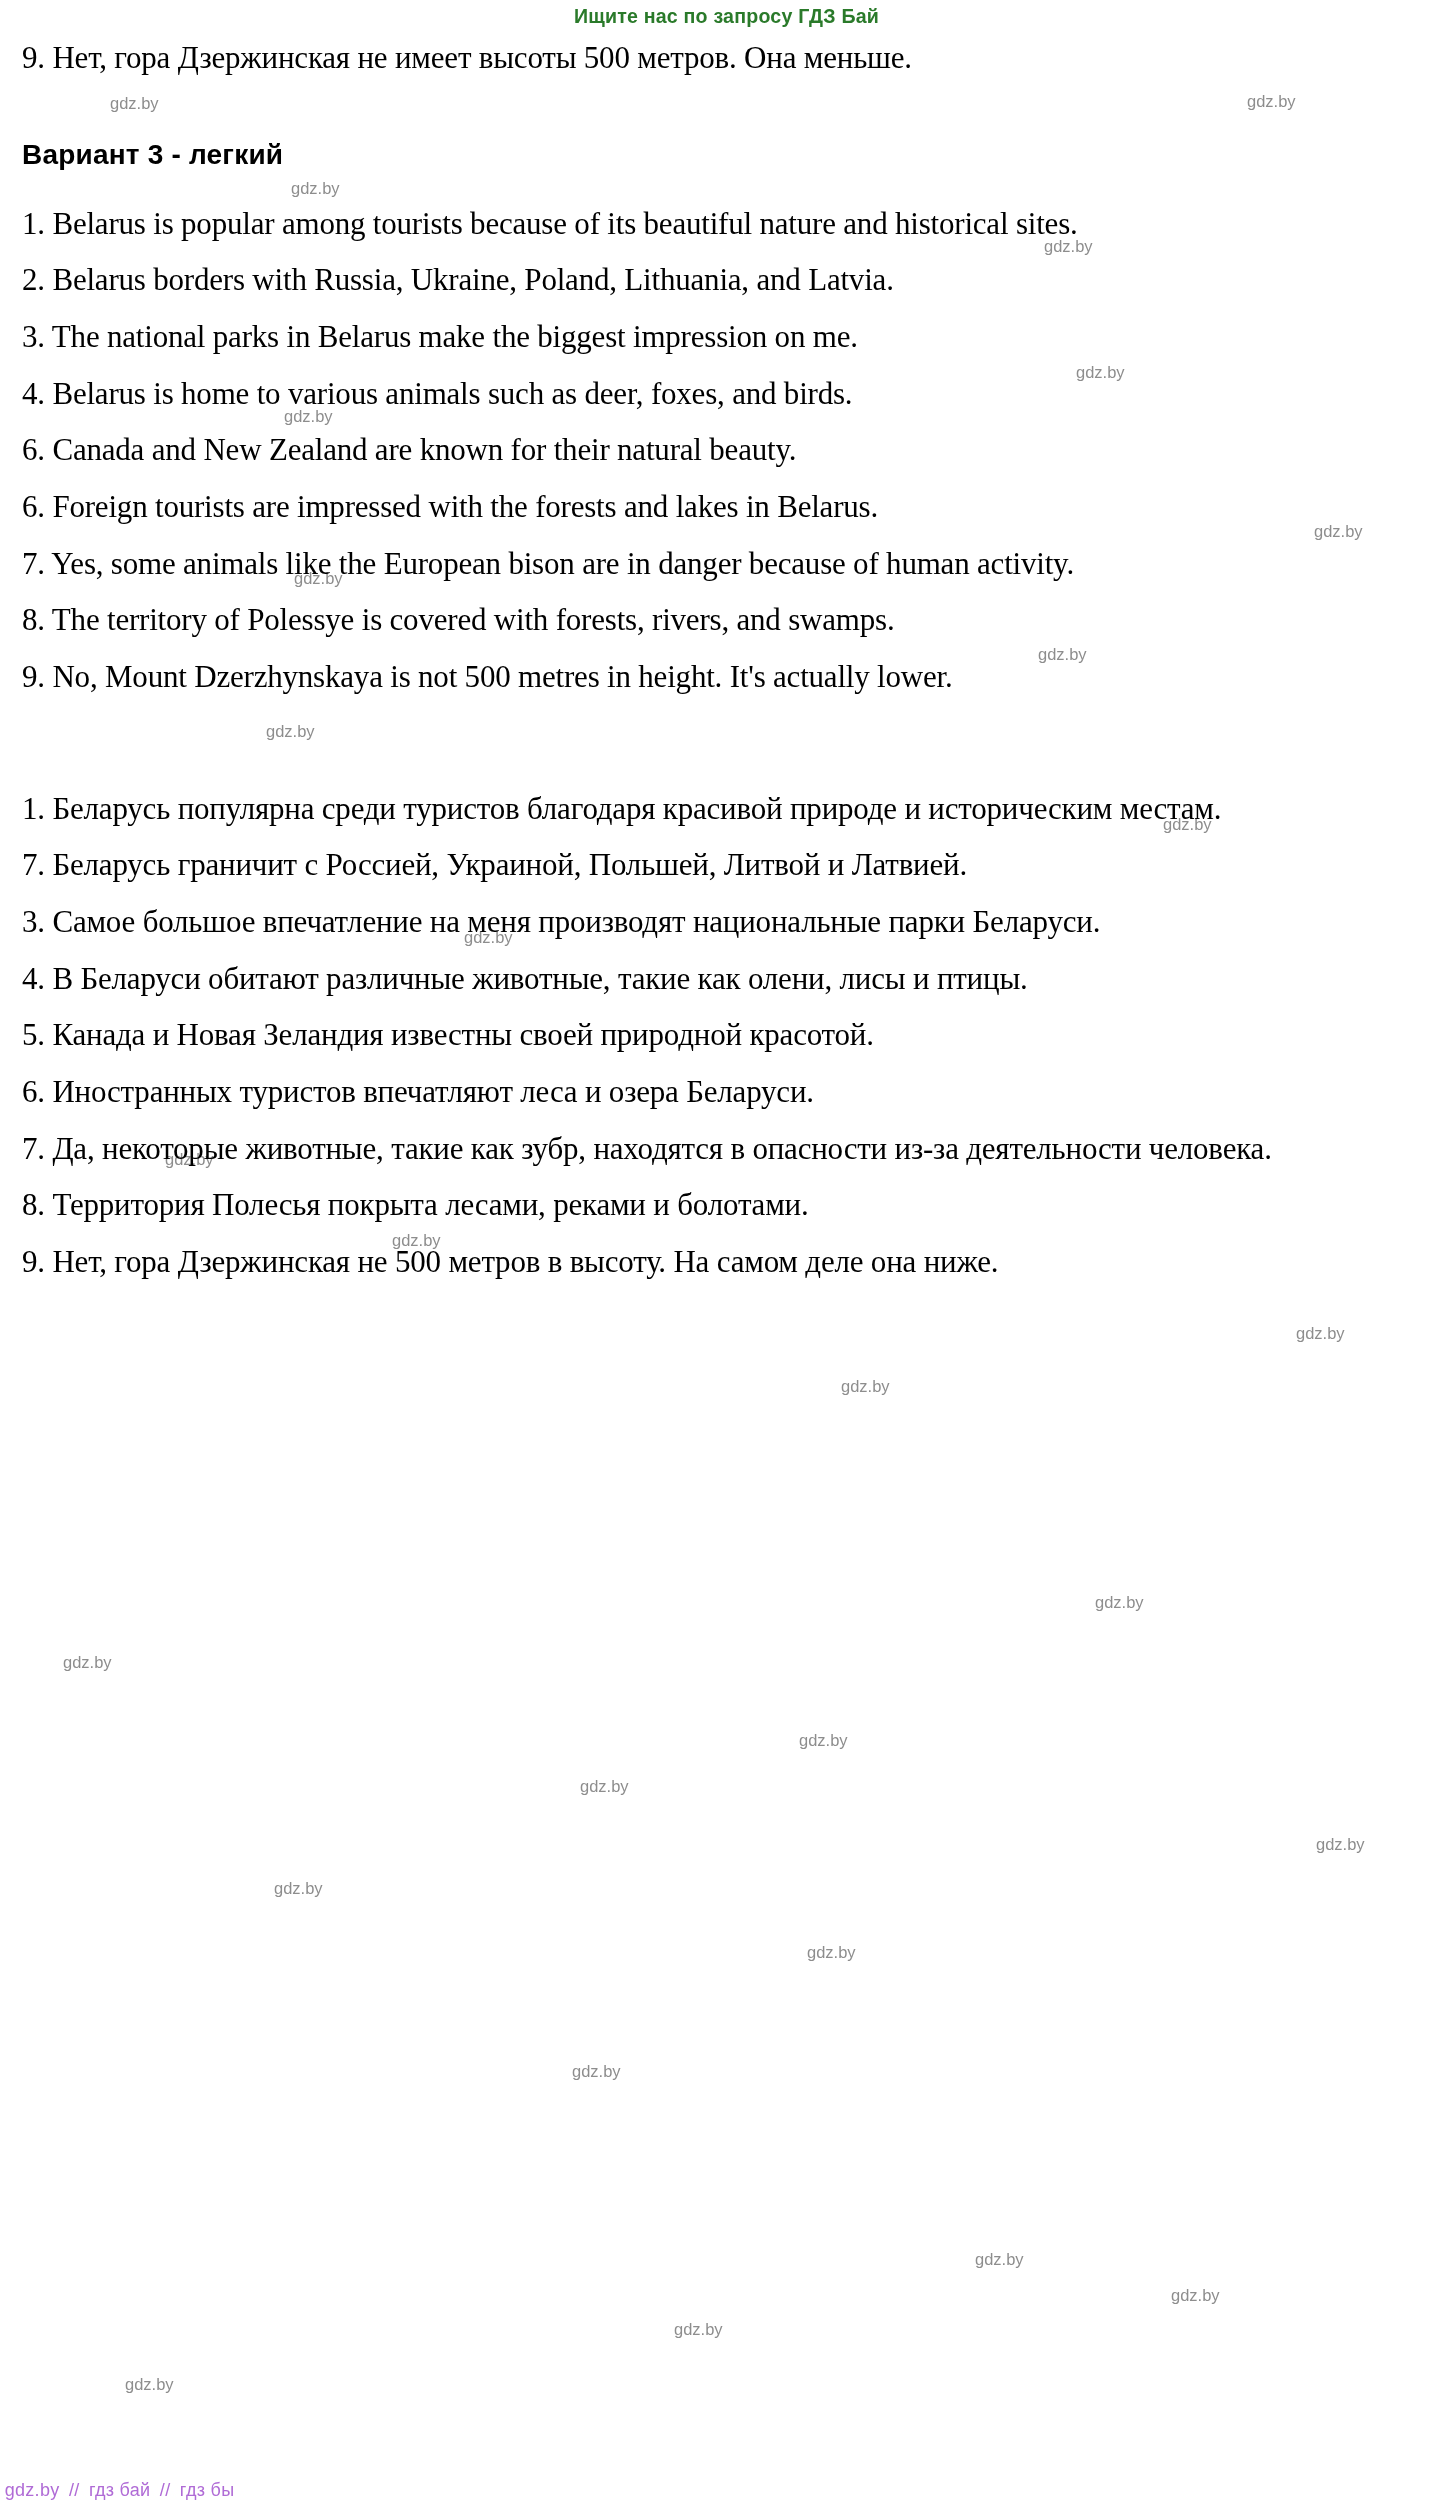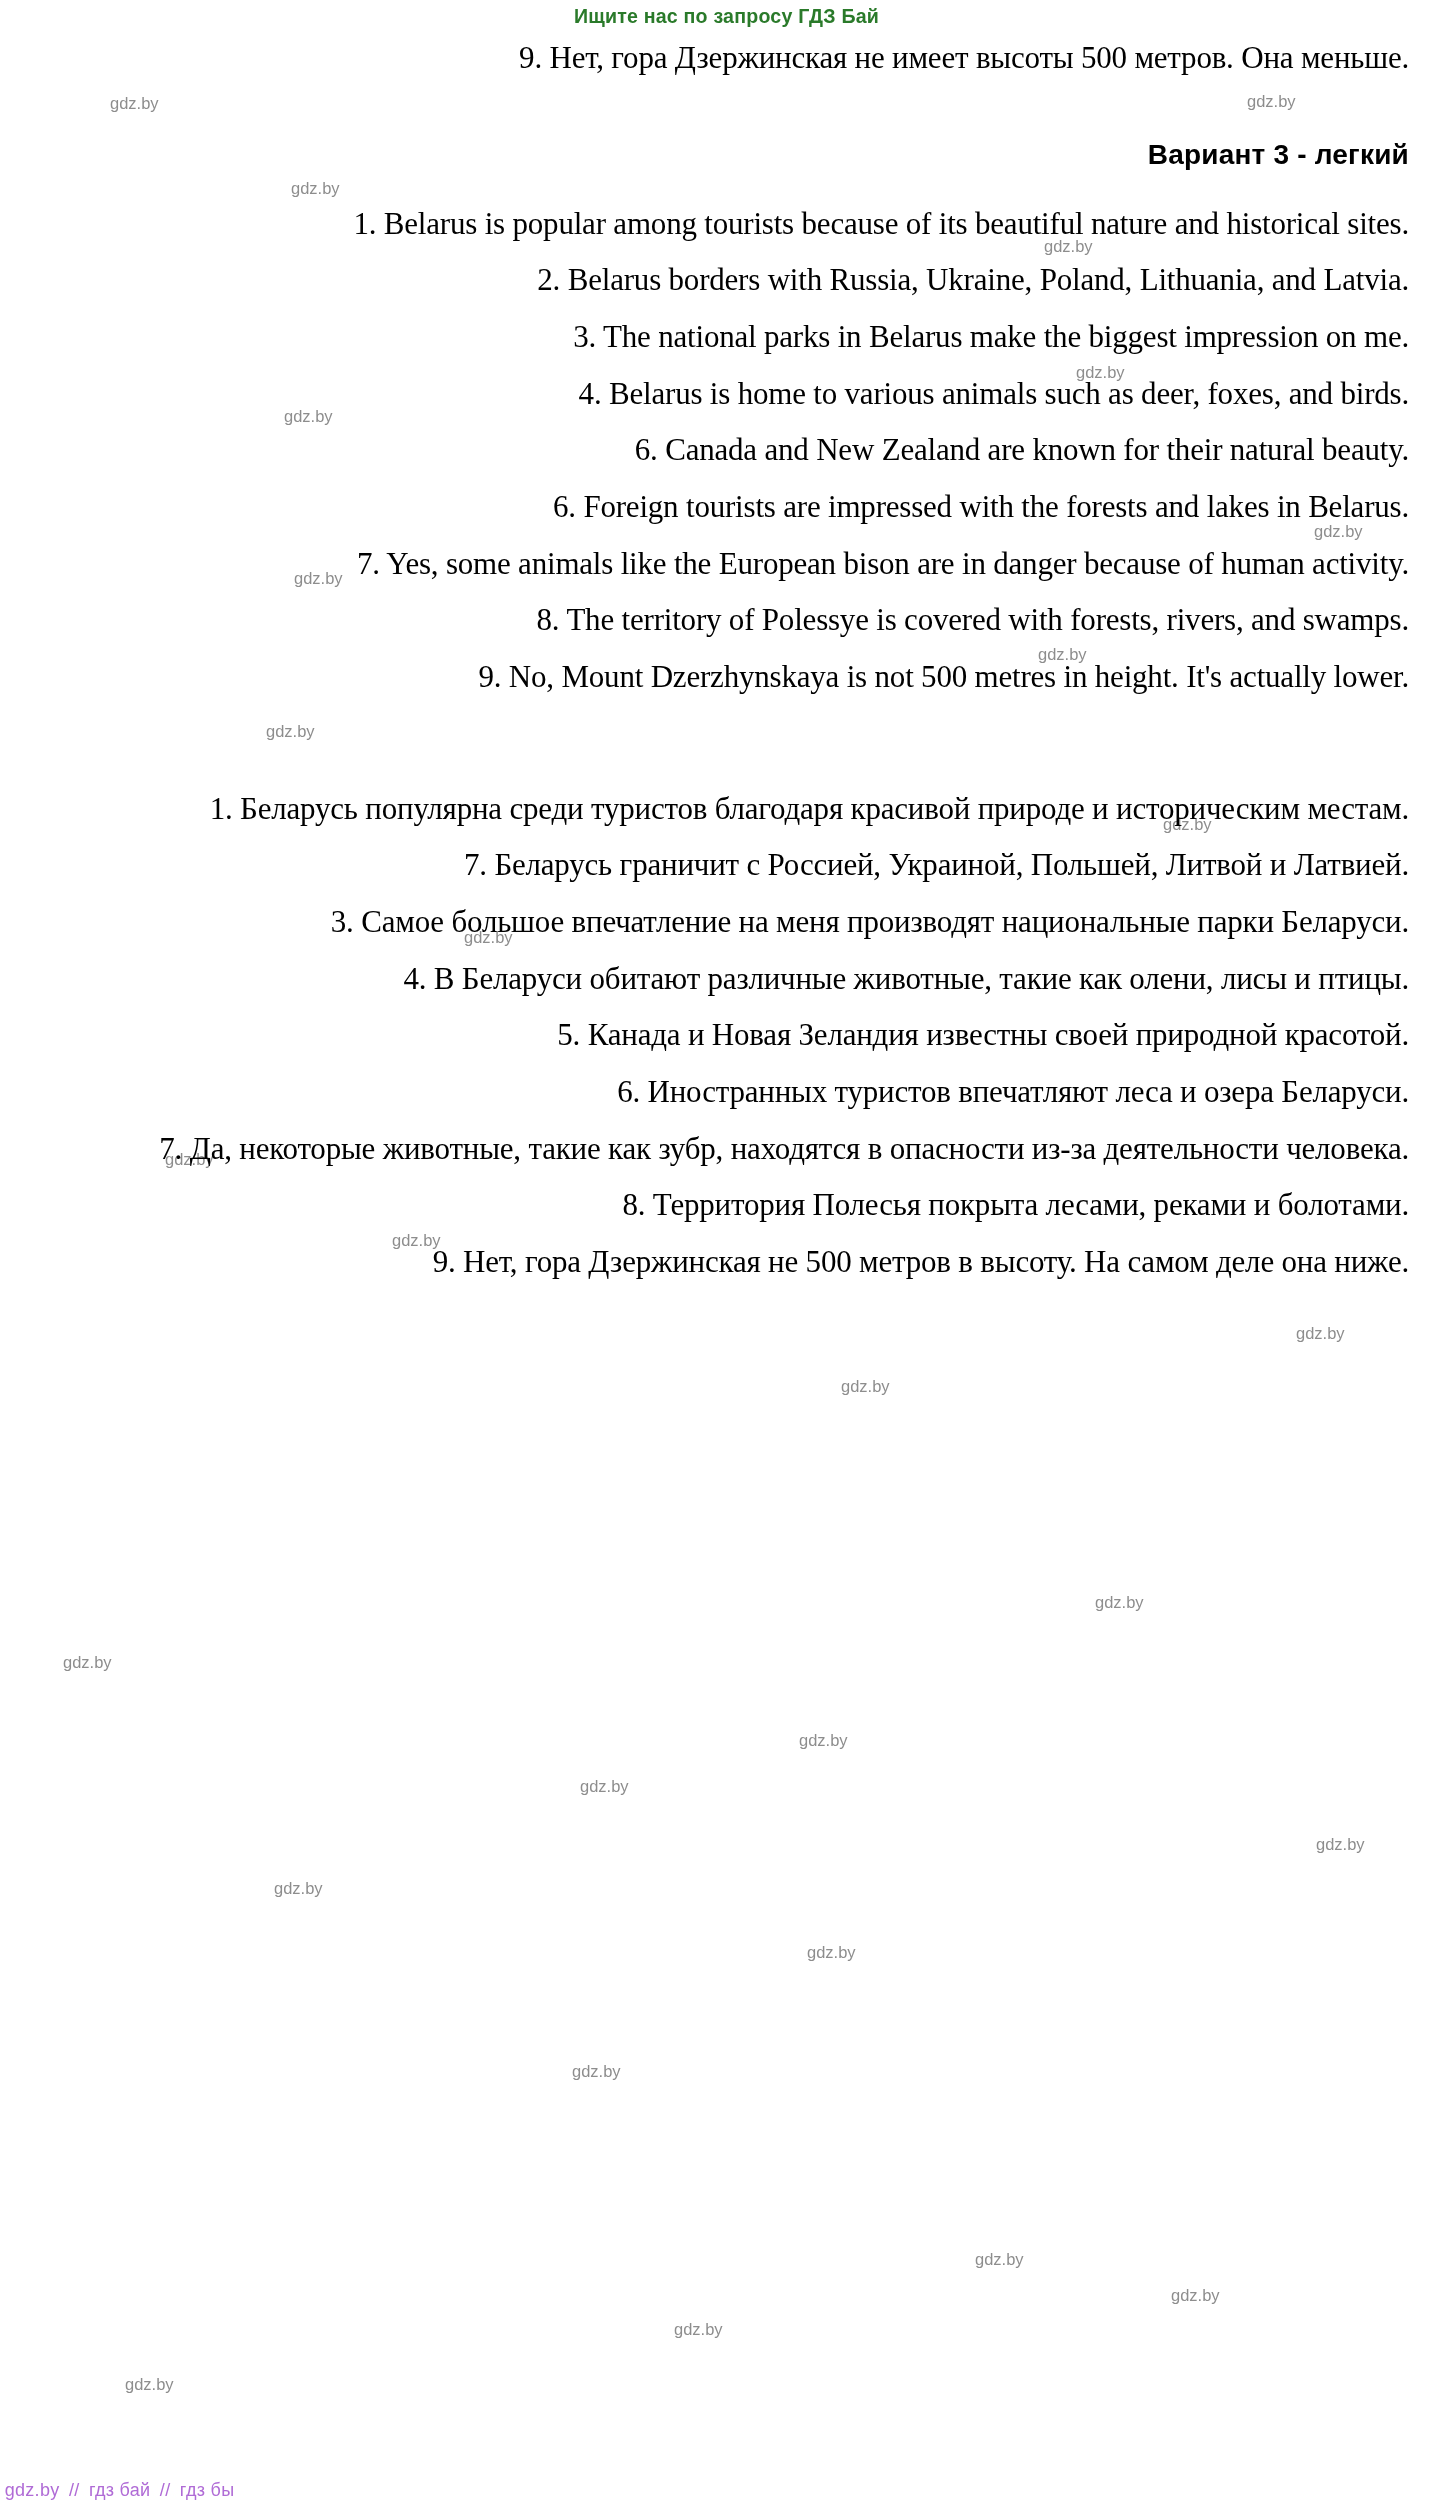--- a/index.html
+++ b/index.html
@@ -13,39 +13,38 @@
     position: relative;
     font-family: "Liberation Serif", serif;
     color: #000000;
     overflow: hidden;
   }
   .page {
     position: relative;
     width: 1453px;
     height: 2512px;
     box-sizing: border-box;
-    padding: 0 44px;
+    padding: 0 22px;
   }
   .top-banner {
     position: absolute;
     top: 4.7px;
     left: 0;
     width: 100%;
     text-align: center;
     font-family: "Liberation Sans", sans-serif;
     font-weight: bold;
     font-size: 19.6px;
     color: #2a7a2a;
     letter-spacing: 0.2px;
   }
   .content {
     position: relative;
     padding-top: 38px;
     z-index: 2;
-    text-align: right;
   }
   p.line {
     margin: 0 0 14px 0;
     font-size: 31px;
     line-height: 1.28;
     letter-spacing: -0.2px;
   }
   .variant-title {
     font-family: Liberation Sans, sans-serif;
     font-weight: bold;

